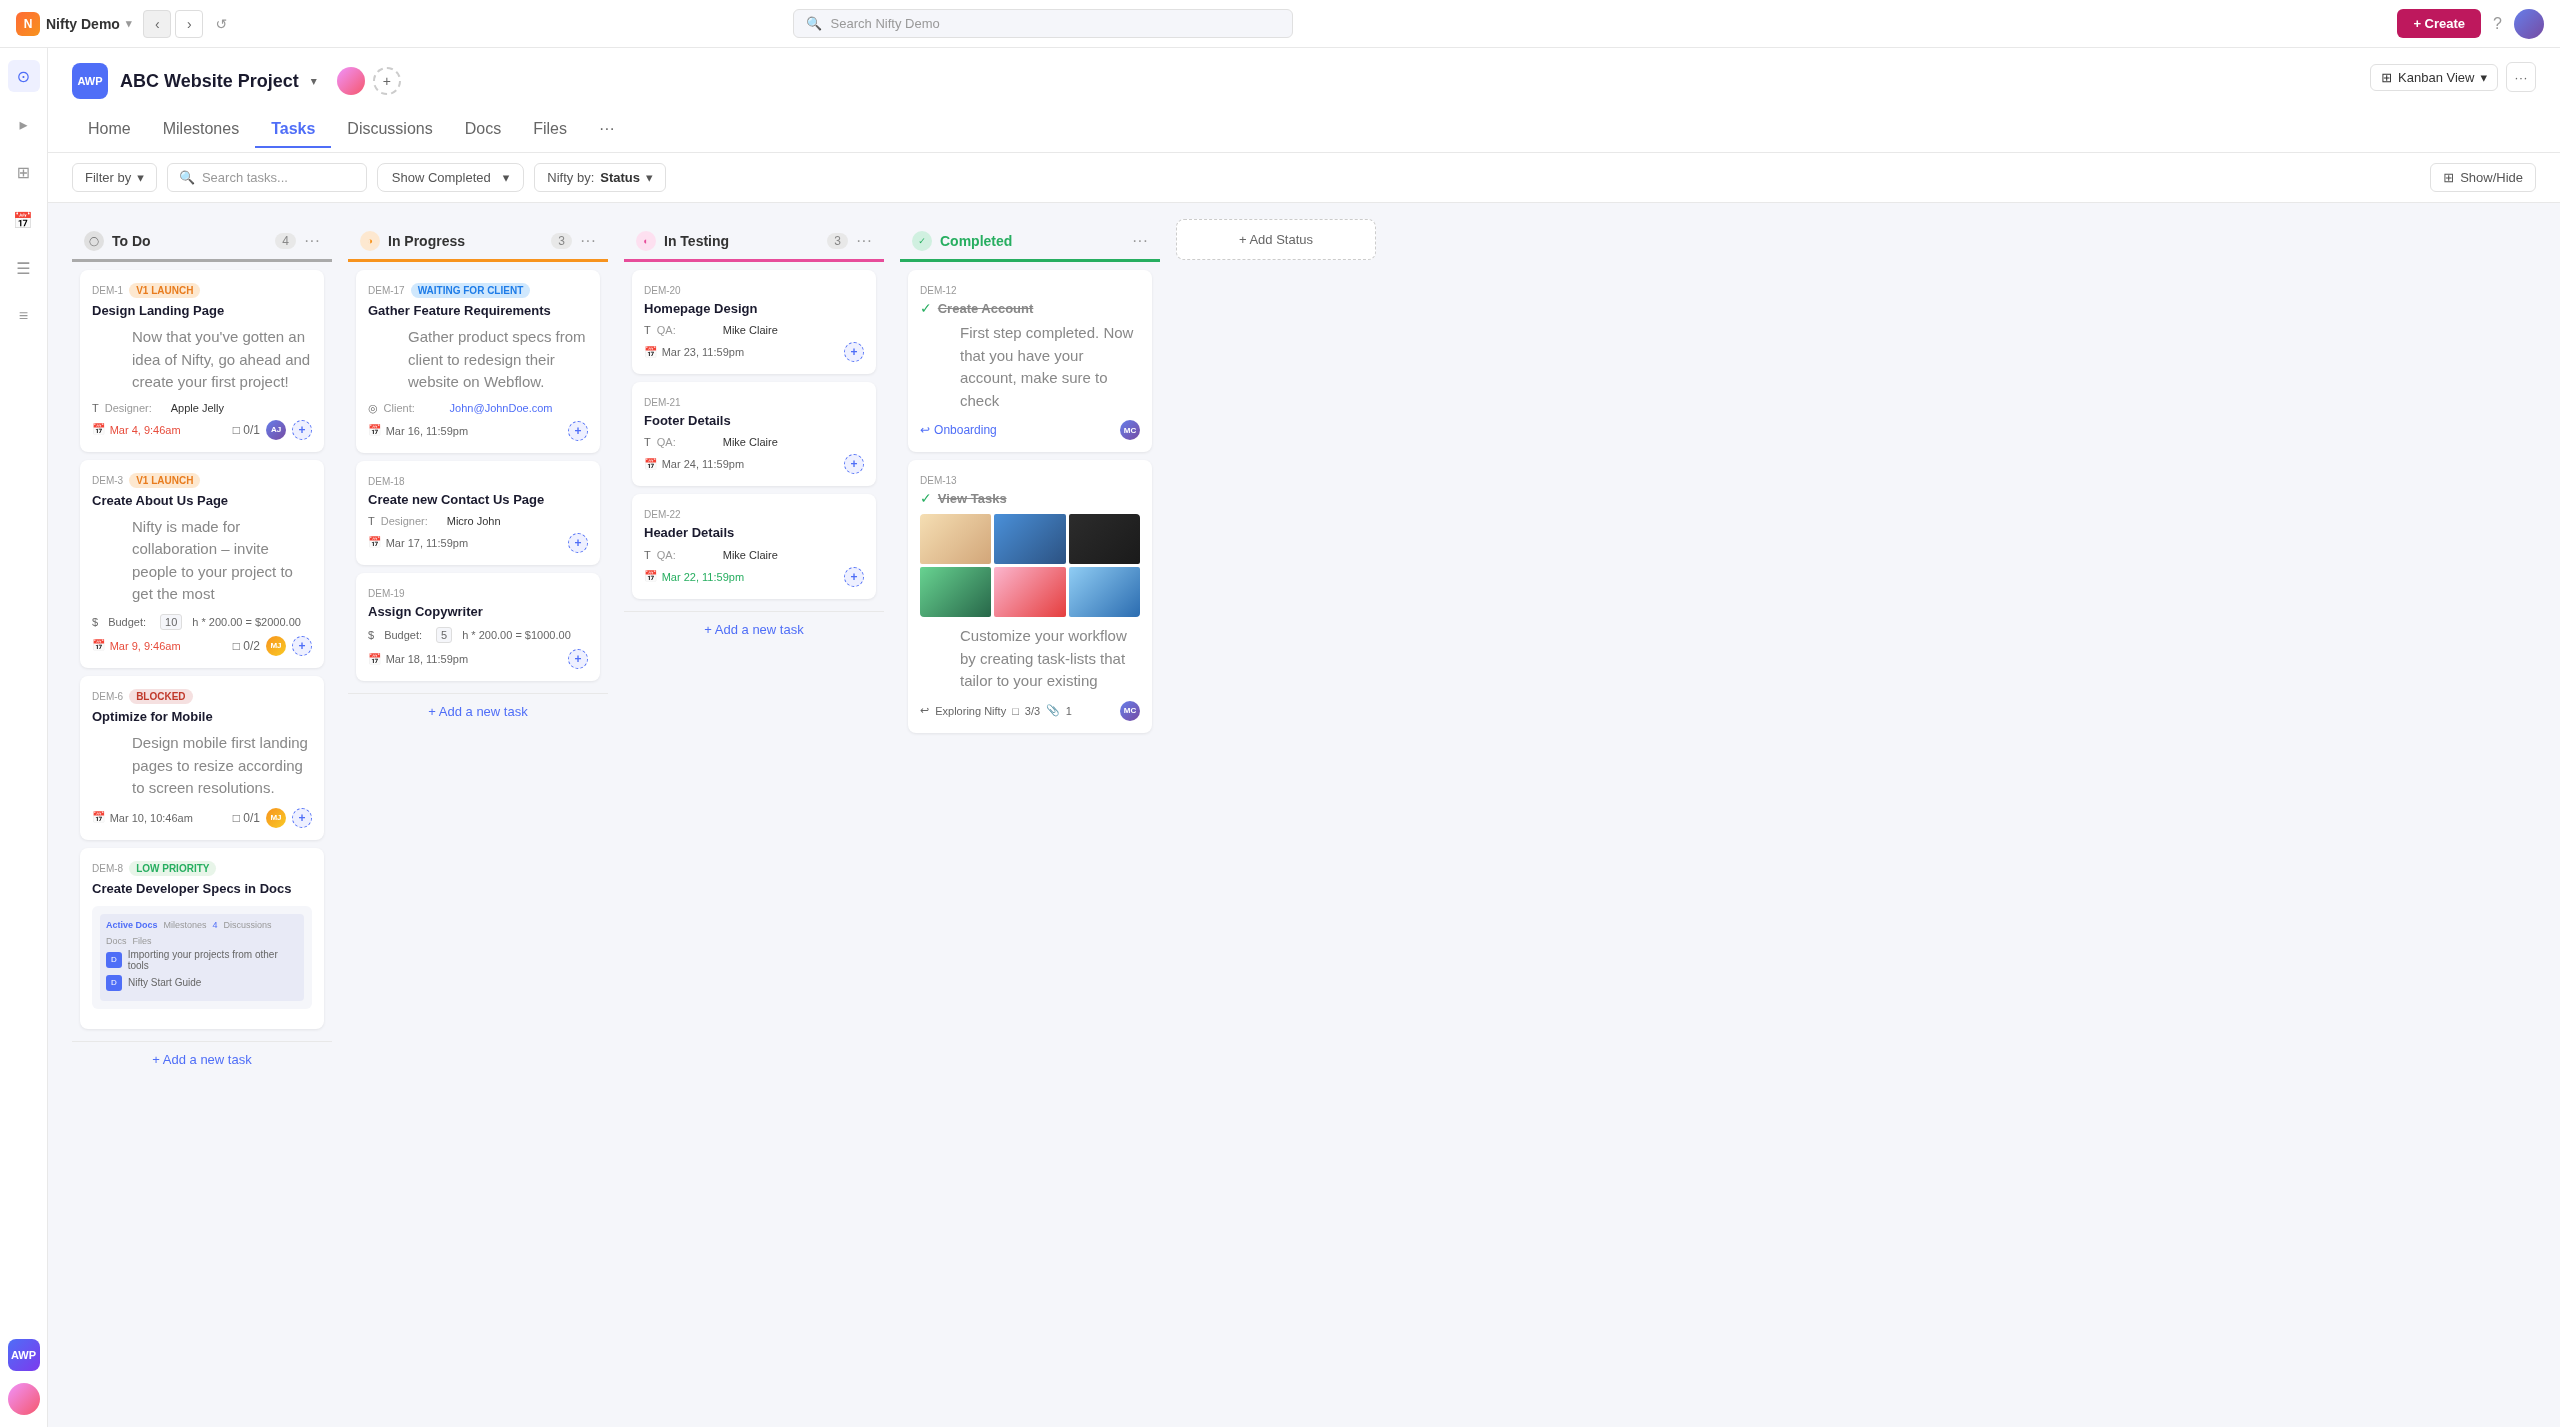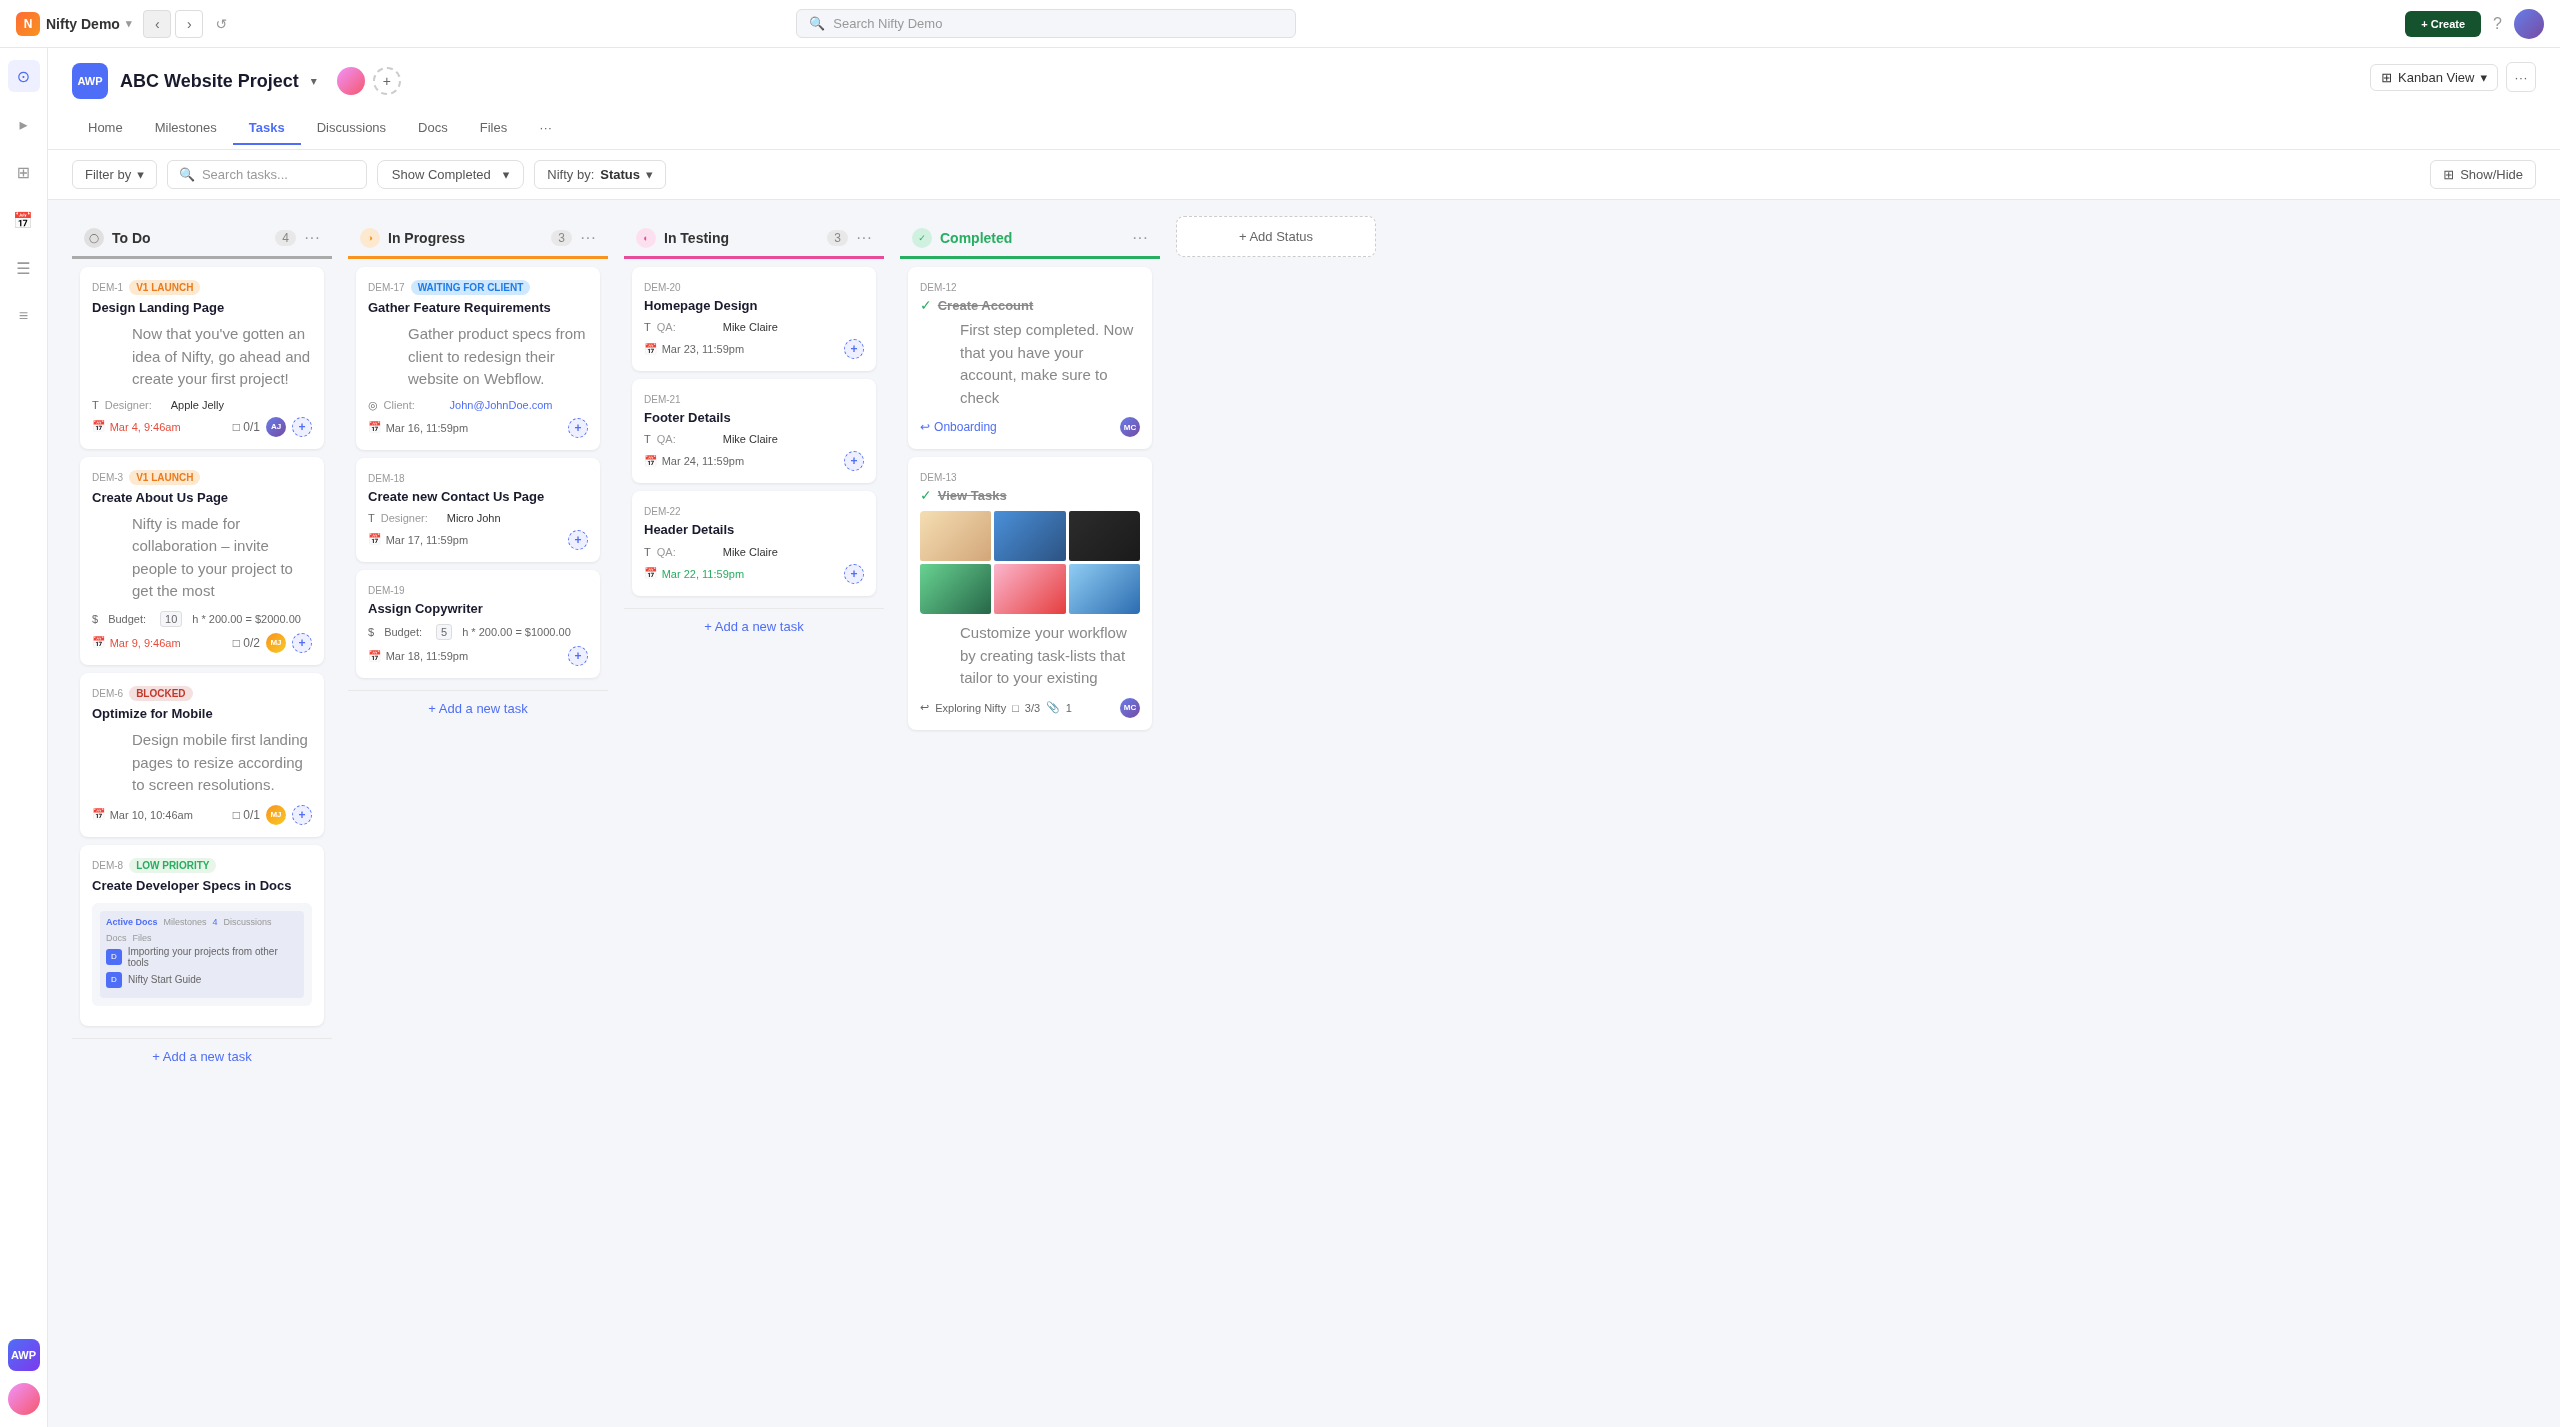--- a/index.html
+++ b/index.html
@@ -7,21 +7,21 @@
 
     
     .topbar { display: flex; align-items: center; height: 48px; background: #fff; border-bottom: 1px solid #e8e8e8; padding: 0 16px; gap: 12px; }
     .logo-area { display: flex; align-items: center; gap: 6px; font-weight: 700; font-size: 14px; color: #333; }
     .logo-icon { width: 24px; height: 24px; background: linear-gradient(135deg, #ff6b35, #f7931e); border-radius: 6px; display: flex; align-items: center; justify-content: center; color: #fff; font-size: 12px; font-weight: 900; }
     .nav-arrows { display: flex; gap: 4px; }
     .nav-btn { width: 28px; height: 28px; border: 1px solid #ddd; border-radius: 4px; background: #fff; cursor: pointer; display: flex; align-items: center; justify-content: center; color: #666; font-size: 14px; }
     .nav-btn:first-child { background: #f0f0f0; }
     .search-bar { flex: 1; max-width: 500px; display: flex; align-items: center; background: #f5f6fa; border: 1px solid #e0e0e0; border-radius: 6px; padding: 6px 12px; gap: 8px; color: #999; font-size: 13px; margin: 0 auto; }
     .topbar-right { display: flex; align-items: center; gap: 12px; margin-left: auto; }
-    .create-btn { background: #14532d; color: #fff; border: none; border-radius: 6px; padding: 7px 16px; font-size: 11px; font-weight: 600; cursor: pointer; display: flex; align-items: center; gap: 6px; }
+    .create-btn { background: #be185d; color: #fff; border: none; border-radius: 6px; padding: 7px 16px; font-size: 13px; font-weight: 600; cursor: pointer; display: flex; align-items: center; gap: 6px; }
     .avatar-img { width: 30px; height: 30px; border-radius: 50%; background: linear-gradient(135deg, #667eea, #764ba2); }
 
     
     .layout { display: flex; height: calc(100vh - 48px); }
     .sidebar { width: 48px; background: #fff; border-right: 1px solid #e8e8e8; display: flex; flex-direction: column; align-items: center; padding: 12px 0; gap: 16px; }
     .sidebar-icon { width: 32px; height: 32px; display: flex; align-items: center; justify-content: center; border-radius: 6px; color: #999; cursor: pointer; font-size: 16px; }
     .sidebar-icon.active { background: #eef0ff; color: #4f6ef7; }
     .sidebar-avatar { width: 32px; height: 32px; border-radius: 8px; background: linear-gradient(135deg, #4f6ef7, #7c3aed); display: flex; align-items: center; justify-content: center; color: #fff; font-size: 11px; font-weight: 700; }
     .sidebar-avatar2 { width: 32px; height: 32px; border-radius: 50%; overflow: hidden; background: linear-gradient(135deg, #f093fb, #f5576c); }
 
@@ -32,21 +32,21 @@
     .project-header { background: #fff; border-bottom: 1px solid #e8e8e8; padding: 0 24px; }
     .project-title-row { display: flex; align-items: center; gap: 12px; padding: 14px 0 0; }
     .project-badge { width: 36px; height: 36px; background: #4f6ef7; border-radius: 8px; display: flex; align-items: center; justify-content: center; color: #fff; font-size: 11px; font-weight: 700; }
     .project-title { font-size: 18px; font-weight: 700; color: #1a1a2e; }
     .dropdown-icon { color: #666; font-size: 12px; cursor: pointer; }
     .project-actions { display: flex; align-items: center; gap: 8px; margin-left: 8px; }
     .action-icon { width: 28px; height: 28px; border-radius: 50%; border: 2px dashed #ccc; display: flex; align-items: center; justify-content: center; cursor: pointer; color: #666; font-size: 14px; }
     .user-icon { width: 28px; height: 28px; border-radius: 50%; background: linear-gradient(135deg, #f093fb, #f5576c); }
 
     .project-tabs { display: flex; gap: 0; padding-top: 8px; }
-    .tab { padding: 8px 16px; color: #666; font-size: 13px; cursor: pointer; border-bottom: 2px solid transparent; }
+    .tab { padding: 8px 16px; color: #666; font-size: 16px; cursor: pointer; border-bottom: 2px solid transparent; }
     .tab.active { color: #4f6ef7; border-bottom: 2px solid #4f6ef7; font-weight: 600; }
     .view-controls { margin-left: auto; display: flex; align-items: center; gap: 8px; padding-bottom: 8px; }
     .view-btn { display: flex; align-items: center; gap: 6px; border: 1px solid #e0e0e0; border-radius: 6px; padding: 5px 10px; background: #fff; cursor: pointer; font-size: 13px; color: #333; }
     .more-btn { width: 30px; height: 30px; display: flex; align-items: center; justify-content: center; border: 1px solid #e0e0e0; border-radius: 6px; cursor: pointer; background: #fff; color: #666; }
 
     
     .toolbar { background: #fff; padding: 10px 24px; display: flex; align-items: center; gap: 10px; border-bottom: 1px solid #e8e8e8; }
     .filter-btn { display: flex; align-items: center; gap: 6px; border: 1px solid #e0e0e0; border-radius: 6px; padding: 6px 12px; background: #fff; cursor: pointer; font-size: 13px; color: #555; justify-content: space-between; }
     .search-input { display: flex; align-items: center; gap: 6px; border: 1px solid #e0e0e0; border-radius: 6px; padding: 6px 12px; background: #fff; color: #999; font-size: 13px; width: 200px; }
     .show-completed-btn { display: flex; align-items: center; gap: 12px; border: 1px solid #e0e0e0; border-radius: 8px; padding: 6px 14px; background: #fff; cursor: pointer; font-size: 13px; color: #555; }

